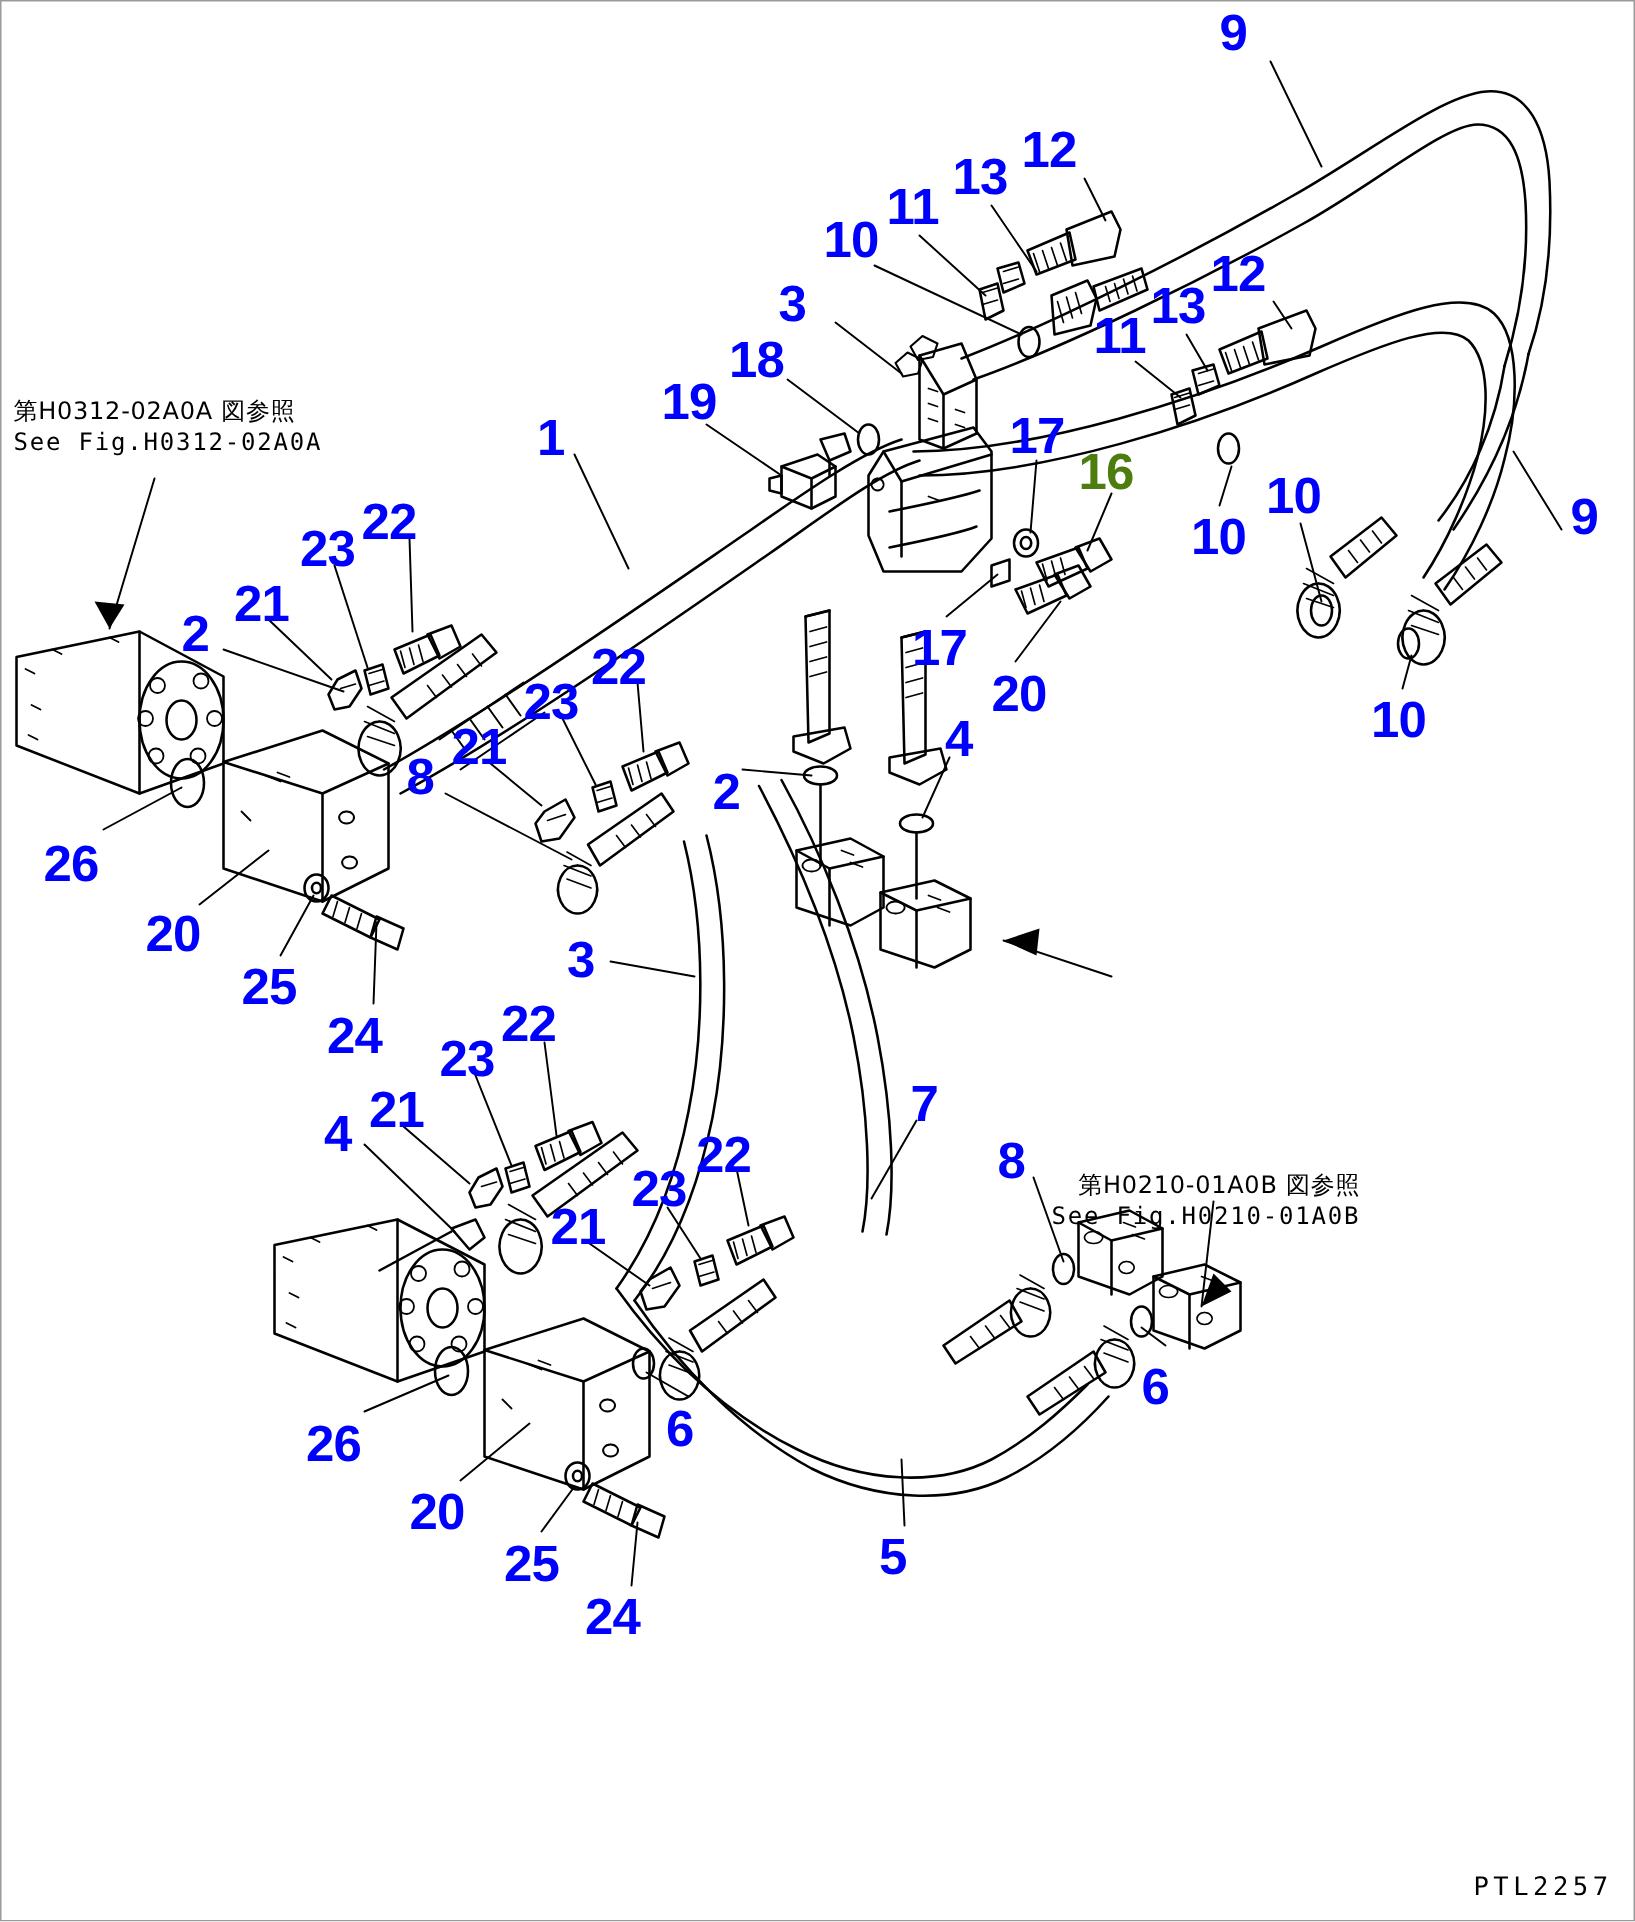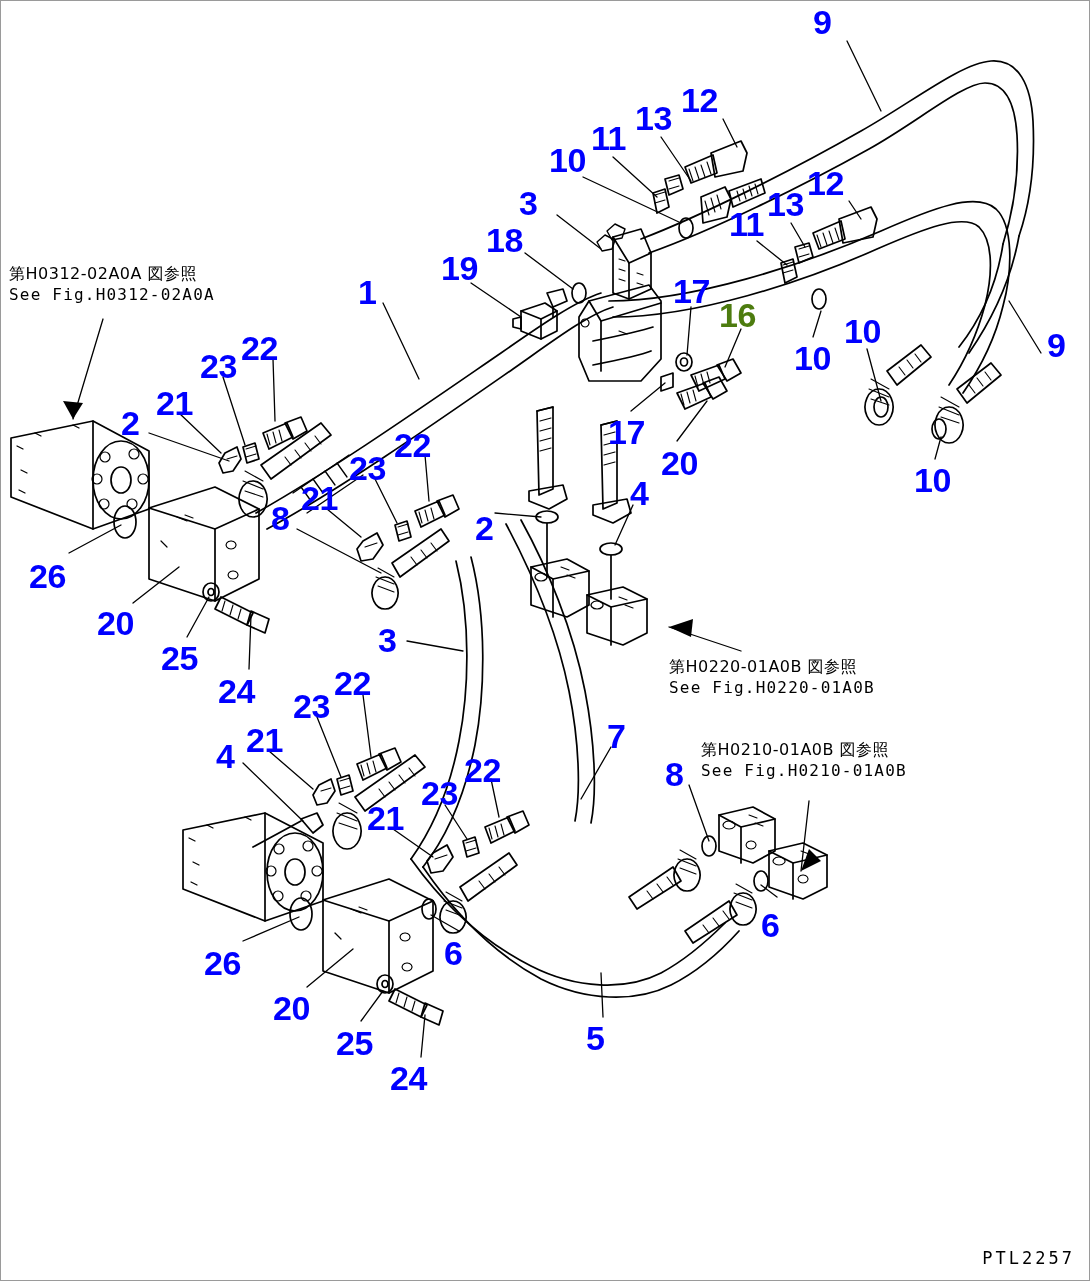--- a/index.html
+++ b/index.html
@@ -638,26 +638,22 @@
       </g>
 
     </g>
   </svg>
 
   <div class="refnote" style="left:8px;top:262px;">
     <div class="jp">第H0312-02A0A 図参照</div>
     <div>See Fig.H0312-02A0A</div>
   </div>
 
-  <div class="refnote" style="left:668px;top:655px;">
-    <div class="jp">第H0220-01A0B 図参照</div>
-    <div>See Fig.H0220-01A0B</div>
-  </div>
-
-  <div class="refnote" style="left:700px;top:738px;">
+
+  <div class="refnote" style="left:700px;top:778px;text-align:right;">
     <div class="jp">第H0210-01A0B 図参照</div>
     <div>See Fig.H0210-01A0B</div>
   </div>
 
   <div id="callout-layer">
       <div class="callout" style="left: 812px; top: 4px; color: rgb(0, 0, 255);">9</div>
       <div class="callout" style="left: 680px; top: 82px; color: rgb(0, 0, 255);">12</div>
       <div class="callout" style="left: 634px; top: 100px; color: rgb(0, 0, 255);">13</div>
       <div class="callout" style="left: 590px; top: 120px; color: rgb(0, 0, 255);">11</div>
       <div class="callout" style="left: 548px; top: 142px; color: rgb(0, 0, 255);">10</div>

